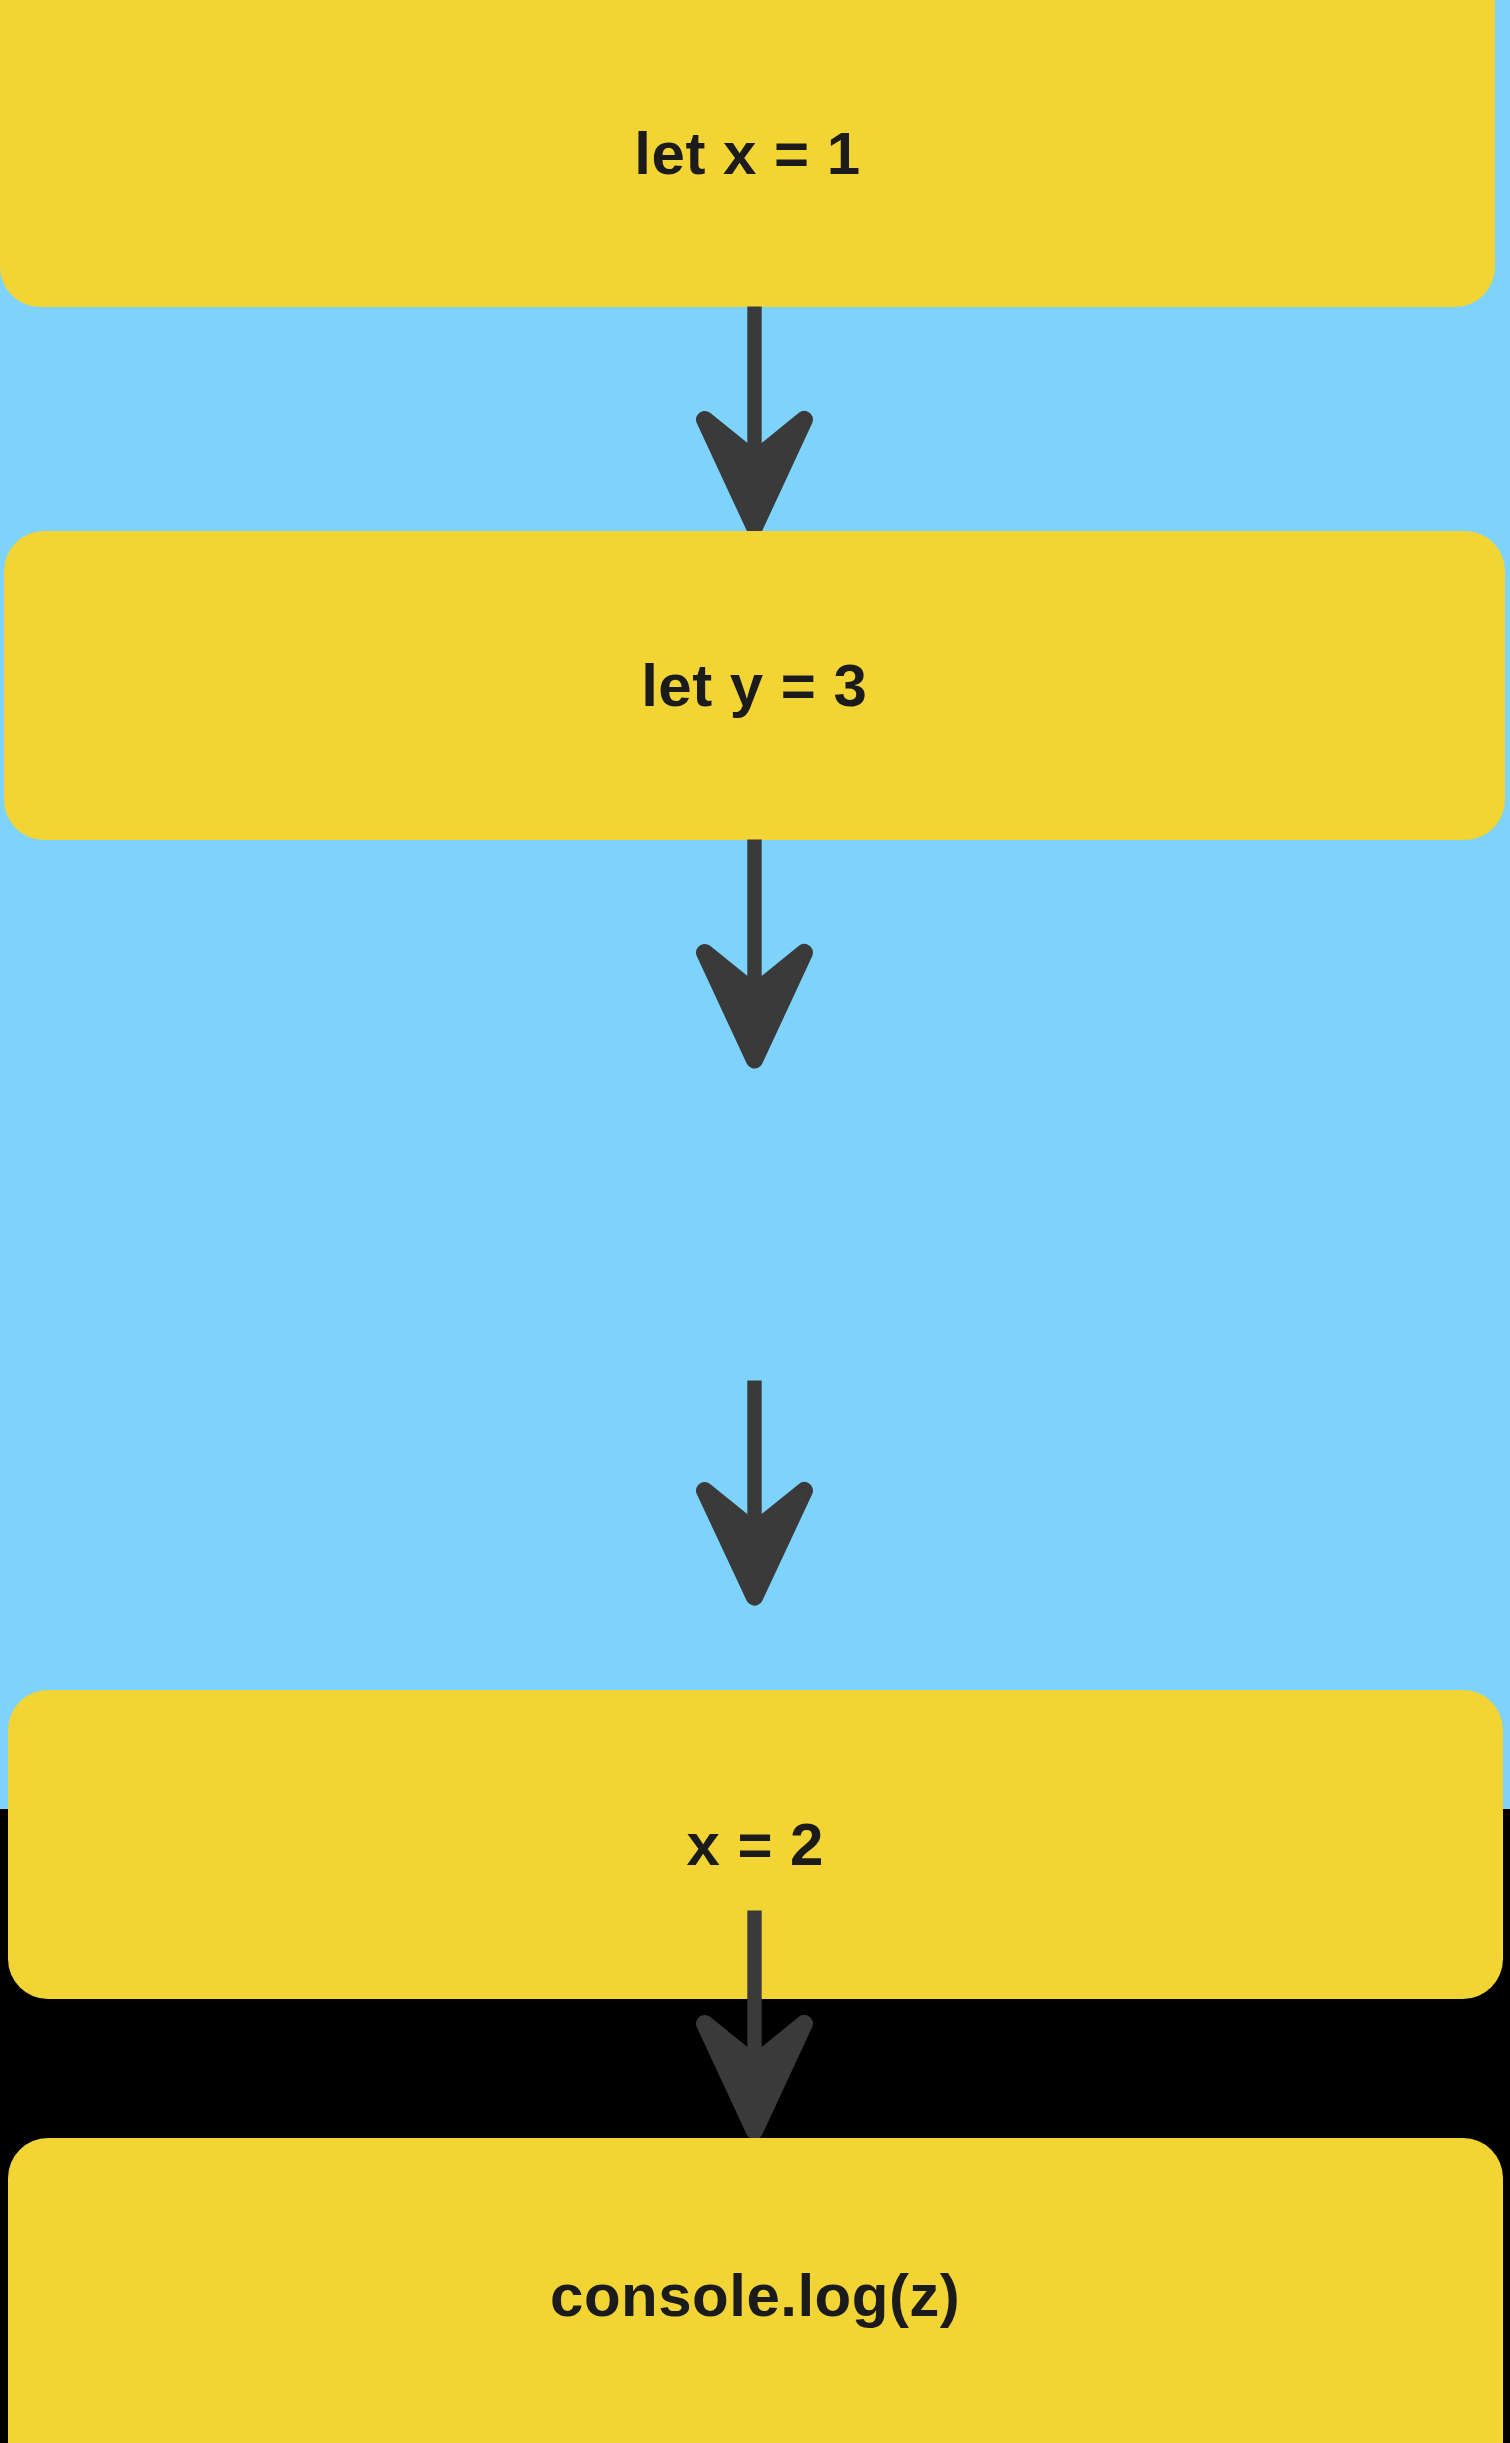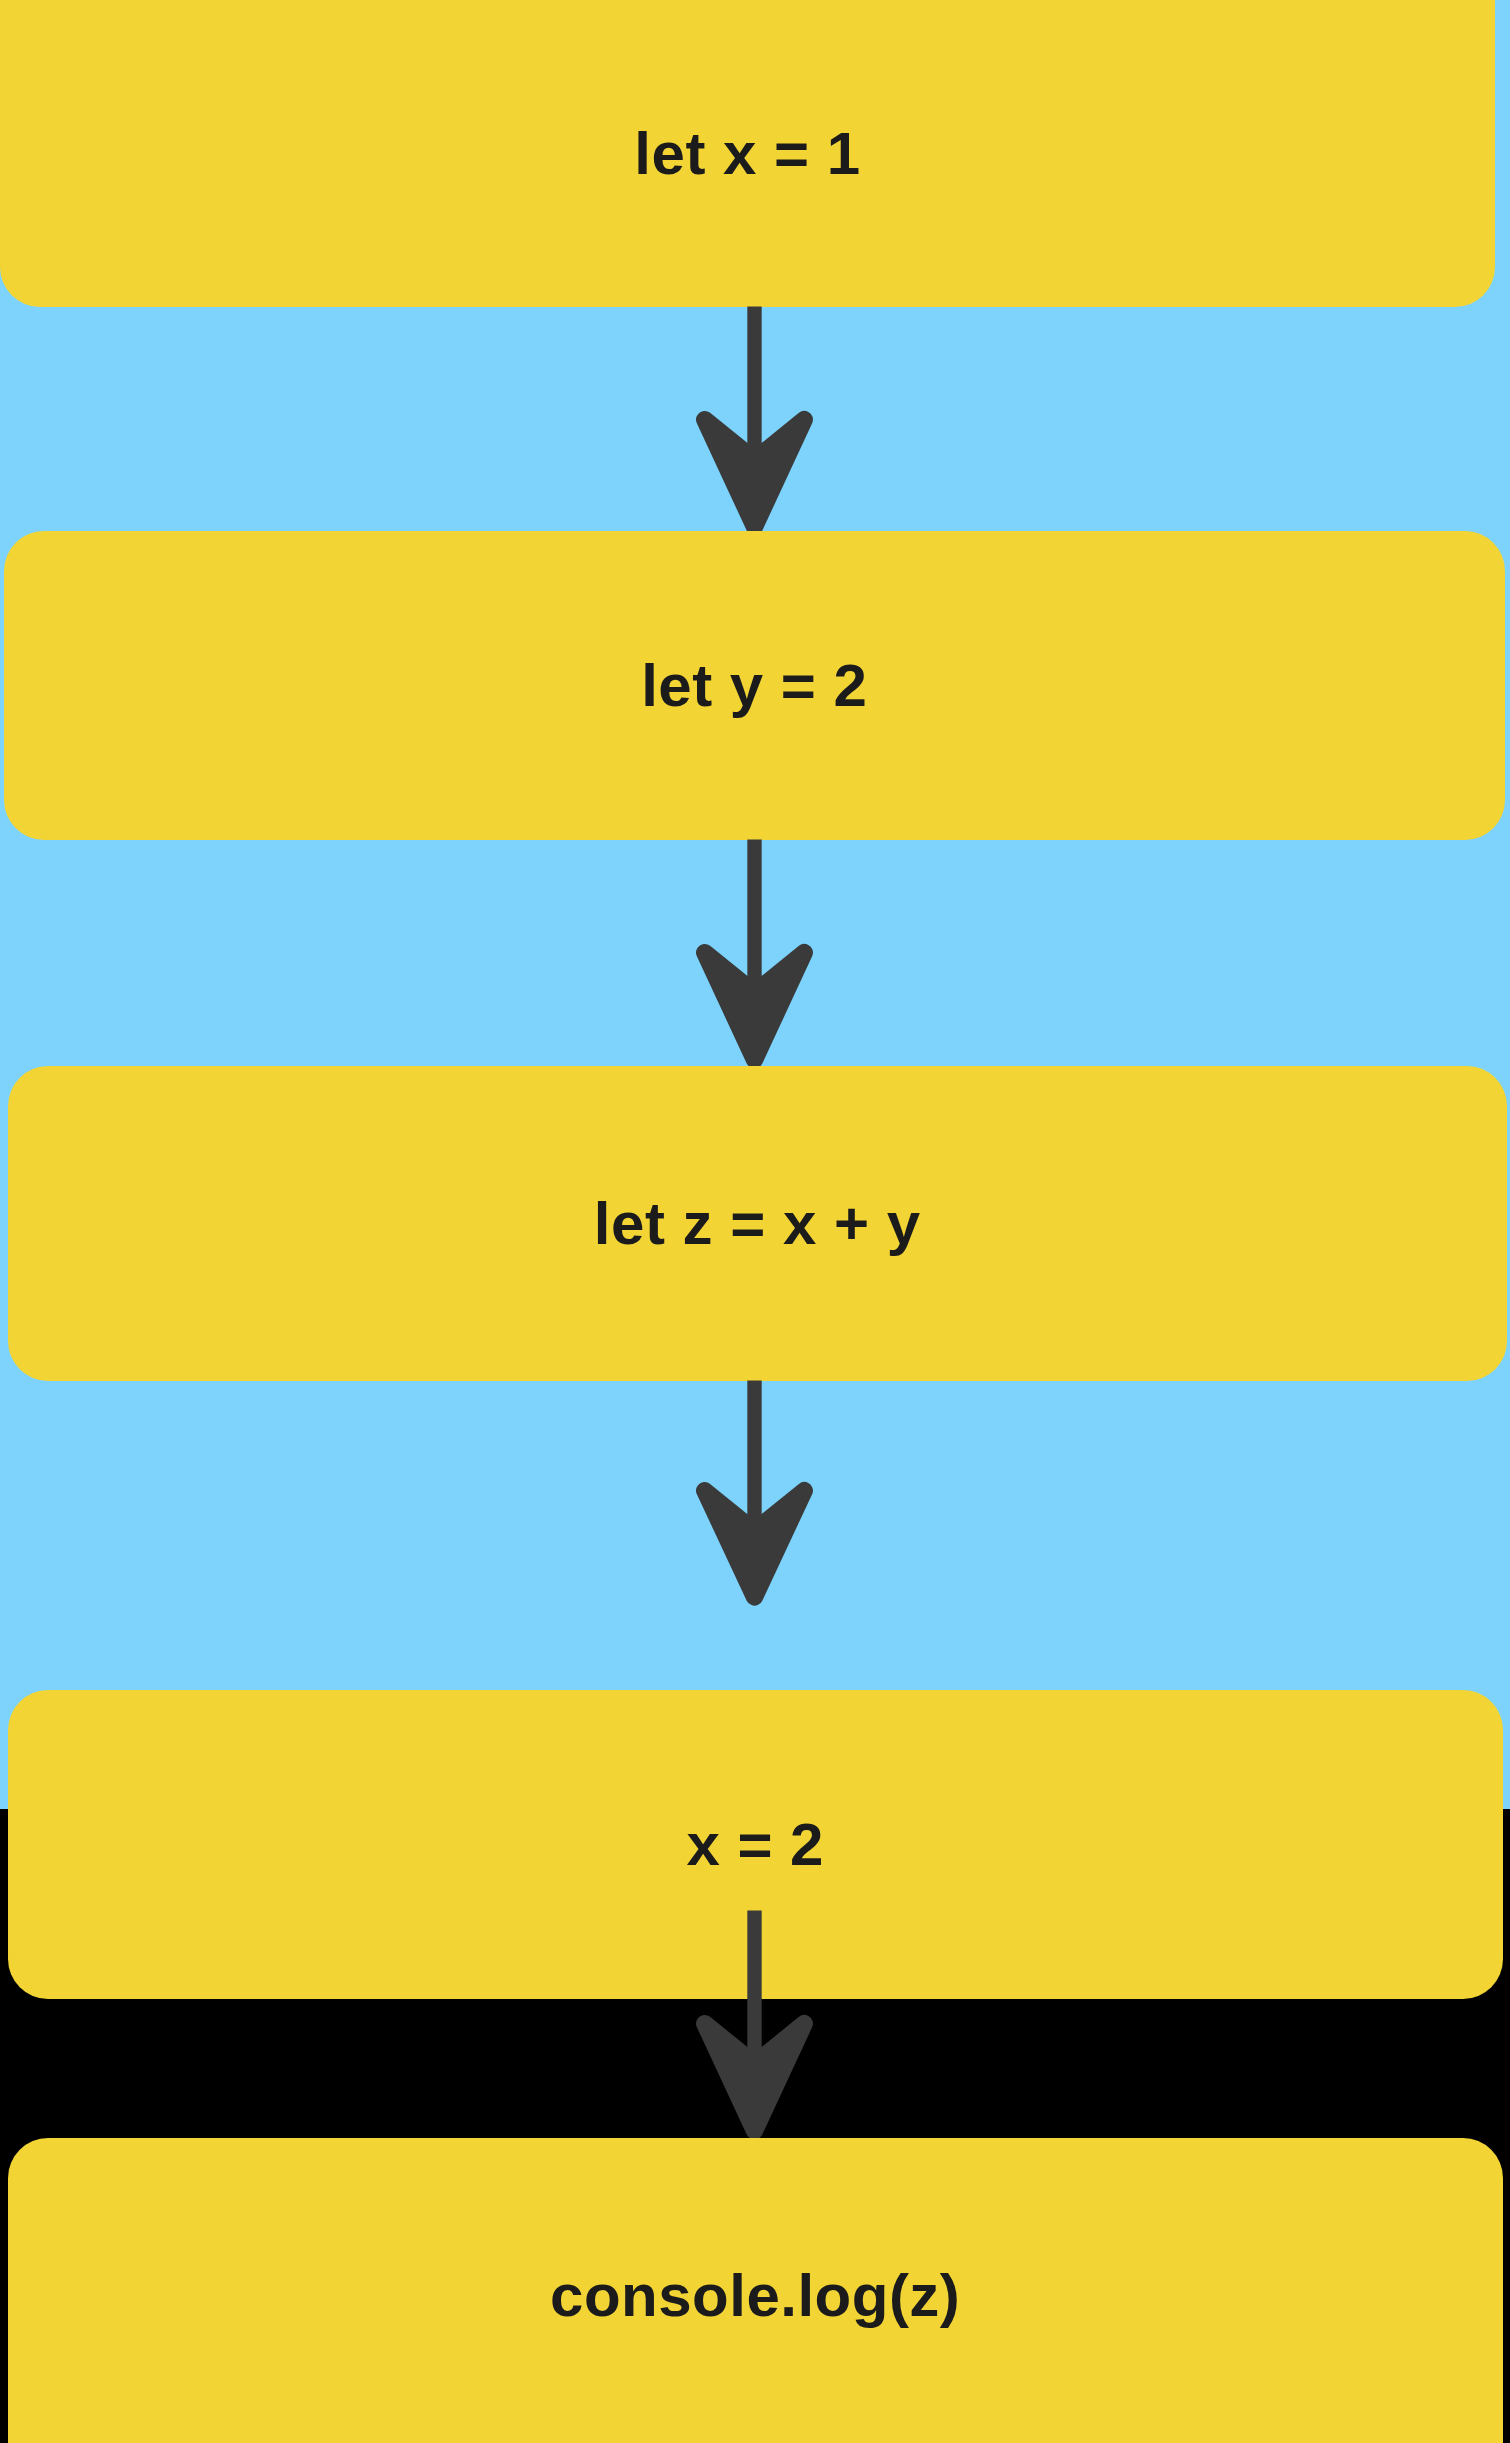--- a/index.html
+++ b/index.html
@@ -73,33 +73,30 @@
   </div>
 
   <div class="edge" id="edge-0">
     <svg width="115" height="231" viewBox="0 0 120 240" aria-hidden="true">
       <line x1="60" y1="0" x2="60" y2="170" stroke="#3A3A3A" stroke-width="15"></line>
       <path d="M 8 118 L 60 230 L 112 118 L 60 160 Z" fill="#3A3A3A" stroke="#3A3A3A" stroke-width="18" stroke-linejoin="round"></path>
     </svg>
   </div>
 
   <div class="node" id="node-1">
-    <span class="node-label">let y = 2</span>
+    <span class="node-label">let y = 3</span>
   </div>
 
   <div class="edge" id="edge-1">
     <svg width="115" height="231" viewBox="0 0 120 240" aria-hidden="true">
       <line x1="60" y1="0" x2="60" y2="170" stroke="#3A3A3A" stroke-width="15"></line>
       <path d="M 8 118 L 60 230 L 112 118 L 60 160 Z" fill="#3A3A3A" stroke="#3A3A3A" stroke-width="18" stroke-linejoin="round"></path>
     </svg>
   </div>
 
-  <div class="node" id="node-2">
-    <span class="node-label">let z = x + y</span>
-  </div>
 
   <div class="edge" id="edge-2">
     <svg width="115" height="226" viewBox="0 0 120 235" aria-hidden="true">
       <line x1="60" y1="0" x2="60" y2="168" stroke="#3A3A3A" stroke-width="15"></line>
       <path d="M 8 115 L 60 226 L 112 115 L 60 157 Z" fill="#3A3A3A" stroke="#3A3A3A" stroke-width="18" stroke-linejoin="round"></path>
     </svg>
   </div>
 
   <div class="node" id="node-3">
     <span class="node-label">x = 2</span>

